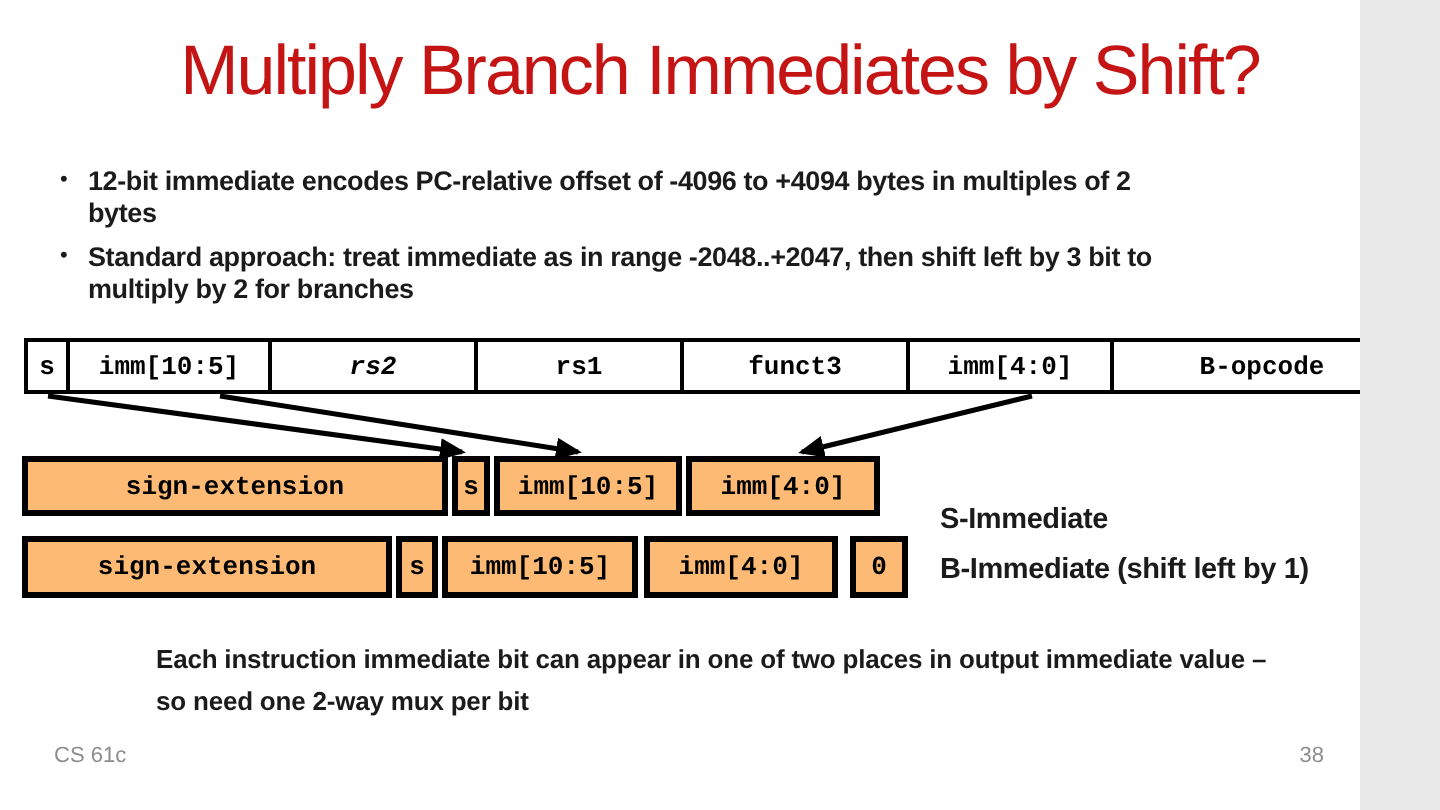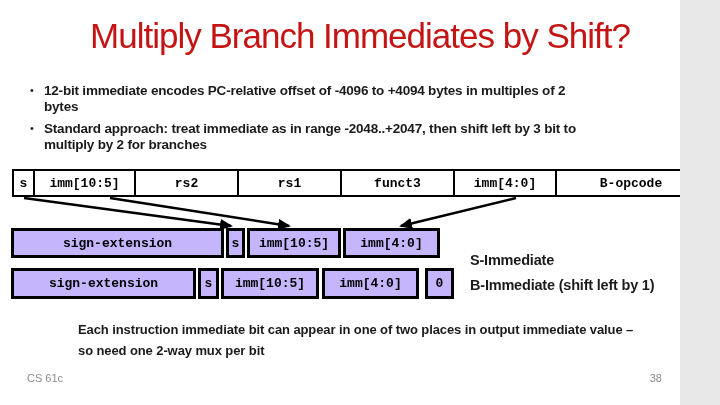--- a/index.html
+++ b/index.html
@@ -24,21 +24,21 @@
   }
   .ifmt .cell{
     display:flex;align-items:center;justify-content:center;
     border-right:2px solid #000;box-sizing:border-box;
     font-family:"Liberation Mono","DejaVu Sans Mono",monospace;
     font-weight:700;font-size:13px;color:#000;white-space:nowrap;
   }
   .ifmt .cell:last-child{border-right:none;flex:1;text-align:right;}
   
   .box{
-    position:absolute;border:3px solid #000;box-sizing:border-box;background:#c4b5fd;
+    position:absolute;border:3px solid #000;box-sizing:border-box;background:#fdba74;
     display:flex;align-items:center;justify-content:center;
     font-family:"Liberation Mono","DejaVu Sans Mono",monospace;
     font-weight:700;font-size:13px;color:#000;white-space:nowrap;
   }
   .row-label{
     position:absolute;left:470px;font-size:14.5px;font-weight:600;color:#1b1b1b;
     white-space:nowrap;letter-spacing:-0.2px;
   }
   .note{position:absolute;left:78px;top:319px;width:620px;
     font-size:13px;line-height:21px;font-weight:600;color:#1b1b1b;letter-spacing:-0.1px;}
@@ -62,21 +62,21 @@
     <div class="bullet">
       <span class="dot">•</span>
       <div>Standard approach: treat immediate as in range -2048..+2047, then shift left by 3 bit to</div>
       <div>multiply by 2 for branches</div>
     </div>
   </div>
 
   <div class="ifmt">
     <div class="cell" style="flex:0 0 21px;">s</div>
     <div class="cell" style="flex:0 0 101px;">imm[10:5]</div>
-    <div class="cell" style="flex:0 0 103px;">rs2</div>
+    <div class="cell" style="flex:0 0 103px;font-style:italic;">rs2</div>
     <div class="cell" style="flex:0 0 103px;">rs1</div>
     <div class="cell" style="flex:0 0 113px;">funct3</div>
     <div class="cell" style="flex:0 0 102px;">imm[4:0]</div>
     <div class="cell">B-opcode</div>
   </div>
 
   <svg class="arrows" viewBox="0 0 720 405">
     <defs>
       <marker id="ah" markerUnits="userSpaceOnUse" markerWidth="13" markerHeight="11" refX="11" refY="5.5" orient="auto">
         <path d="M0,0 L13,5.5 L0,11 Z" fill="#000"></path>

